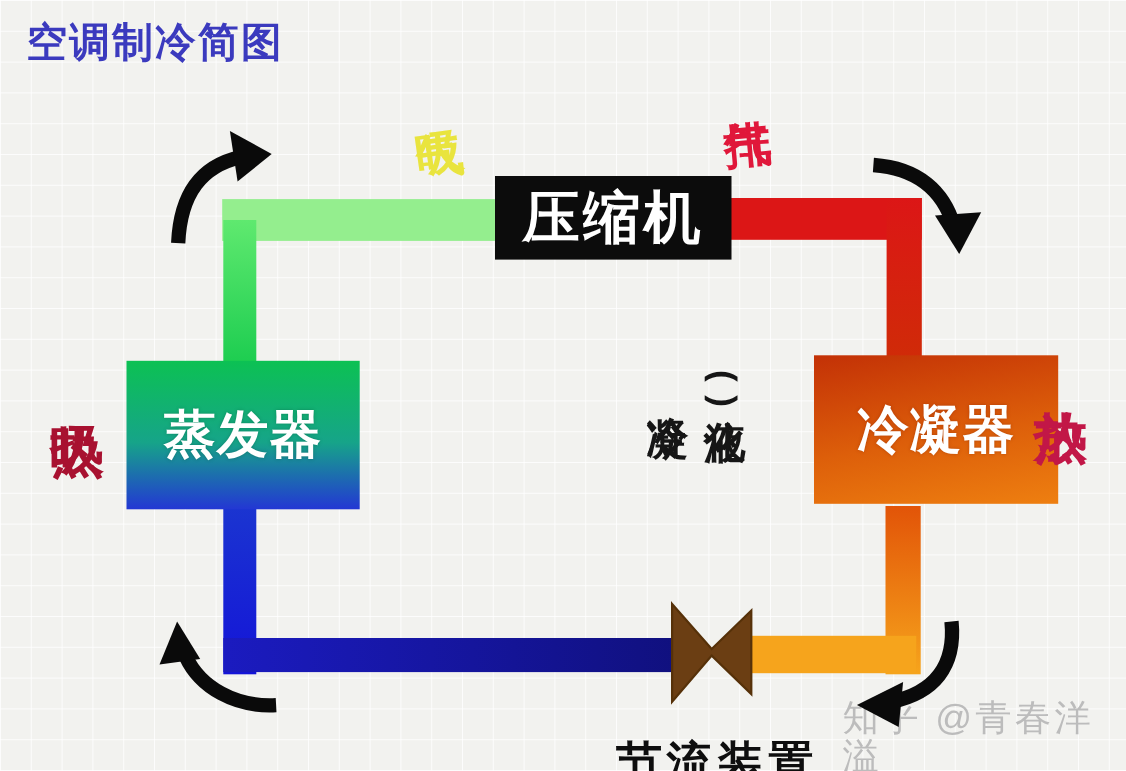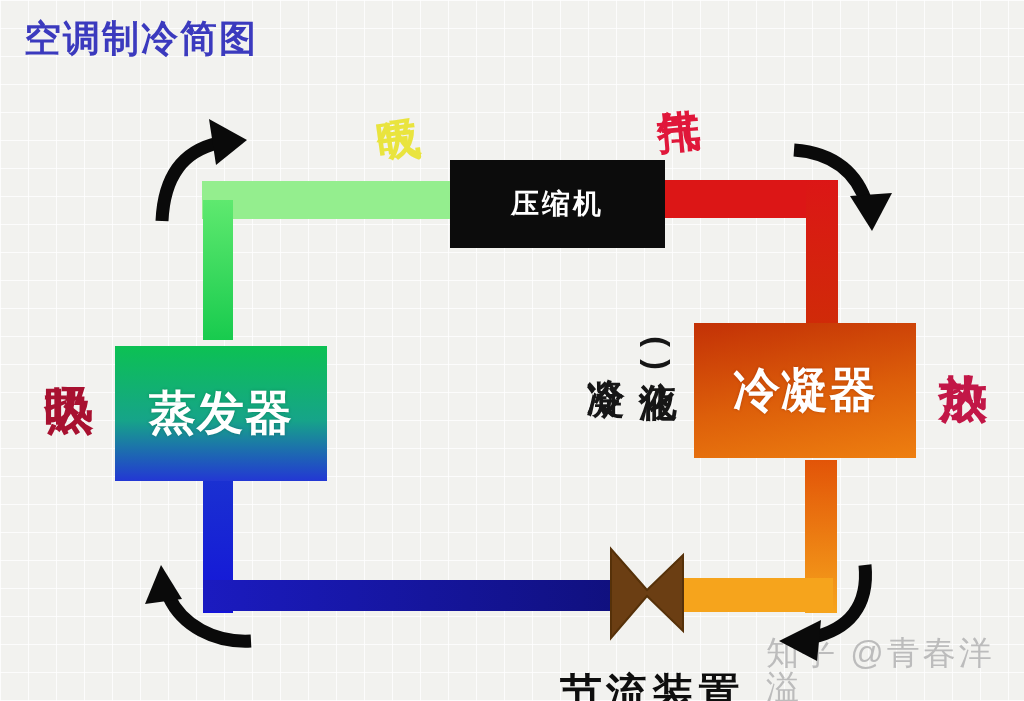--- a/index.html
+++ b/index.html
@@ -21,26 +21,26 @@
   .pipe-left-upper {left:203px;top:200px;width:30px;height:140px;background:linear-gradient(180deg,#5fe96f,#18cb4e);}
   .pipe-top-right  {left:658px;top:180px;width:180px;height:38px;background:#dc1616;}
   .pipe-right-upper{left:806px;top:180px;width:32px;height:155px;background:linear-gradient(180deg,#dc1616,#cf2c07);}
   .pipe-left-lower {left:203px;top:455px;width:30px;height:158px;background:linear-gradient(180deg,#1b36d0,#1414d8);}
   .pipe-bottom-left{left:203px;top:580px;width:415px;height:31px;background:linear-gradient(90deg,#1b1bc0,#10107e);}
   .pipe-right-lower{left:805px;top:460px;width:32px;height:153px;background:linear-gradient(180deg,#e25408,#f6a41c);}
   .pipe-bottom-right{left:676px;top:578px;width:157px;height:34px;background:#f6a41c;}
   
   .box{position:absolute;z-index:2;display:flex;align-items:center;justify-content:center;
        color:#ffffff;font-weight:bold;}
-  .box-compressor{left:450px;top:160px;width:215px;height:88px;background:#0c0c0c;
-       font-size:28px;letter-spacing:3px;}
+  .box-compressor{left:450px;top:160px;width:215px;height:76px;background:#0c0c0c;
+       font-size:52px;letter-spacing:3px;}
   .box-evaporator{left:115px;top:328px;width:212px;height:135px;font-size:47px;letter-spacing:1px;
        background:linear-gradient(180deg,#0cc153 0%,#16a489 55%,#2337d4 100%);
-       text-shadow:0 0 3px rgba(0,60,40,.35);margin-top:18px;}
-  .box-condenser{left:694px;top:323px;width:222px;height:135px;font-size:47px;letter-spacing:1px;
+       text-shadow:0 0 3px rgba(0,60,40,.35);}
+  .box-condenser{left:740px;top:323px;width:222px;height:135px;font-size:47px;letter-spacing:1px;
        background:linear-gradient(170deg,#c33106 0%,#dd5f0a 55%,#ee7f10 100%);
        text-shadow:0 0 3px rgba(120,30,0,.4);}
   
   .overlay{position:absolute;left:0;top:0;z-index:3;pointer-events:none;}
   
   .lbl{position:absolute;z-index:4;font-weight:bold;line-height:1.02;}
   .vtext{writing-mode:vertical-rl;text-orientation:upright;}
   .lbl-title{left:24px;top:20px;font-size:37px;color:#3b3abe;letter-spacing:2px;}
   .lbl-suction{left:369px;top:86px;font-size:43px;color:#e9e43e;transform:rotate(-8deg);}
   .lbl-discharge{left:652px;top:76px;font-size:43px;color:#e0173a;transform:rotate(-5deg);}

